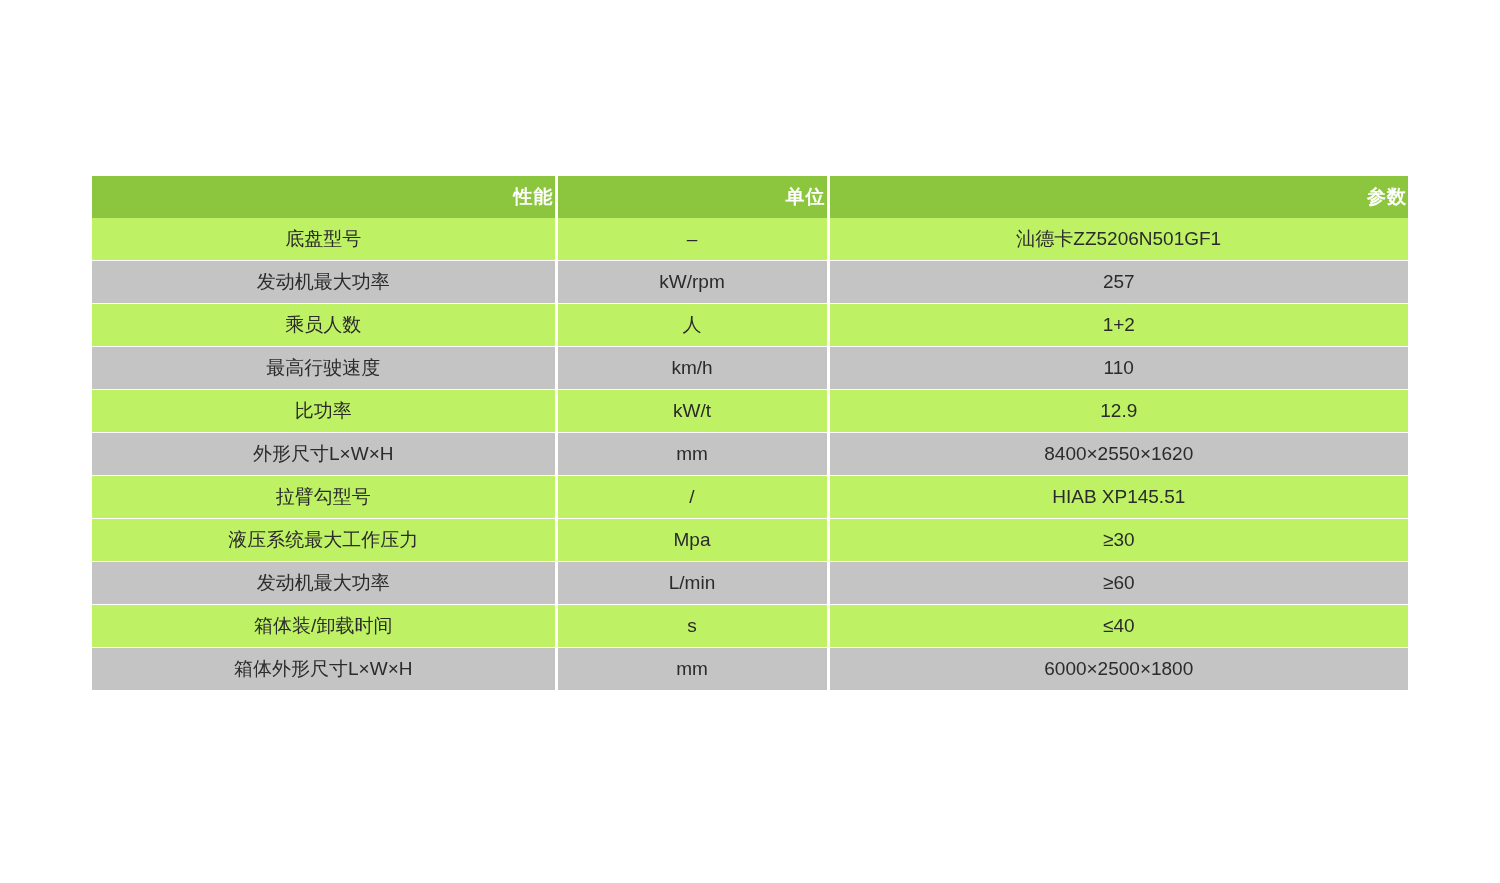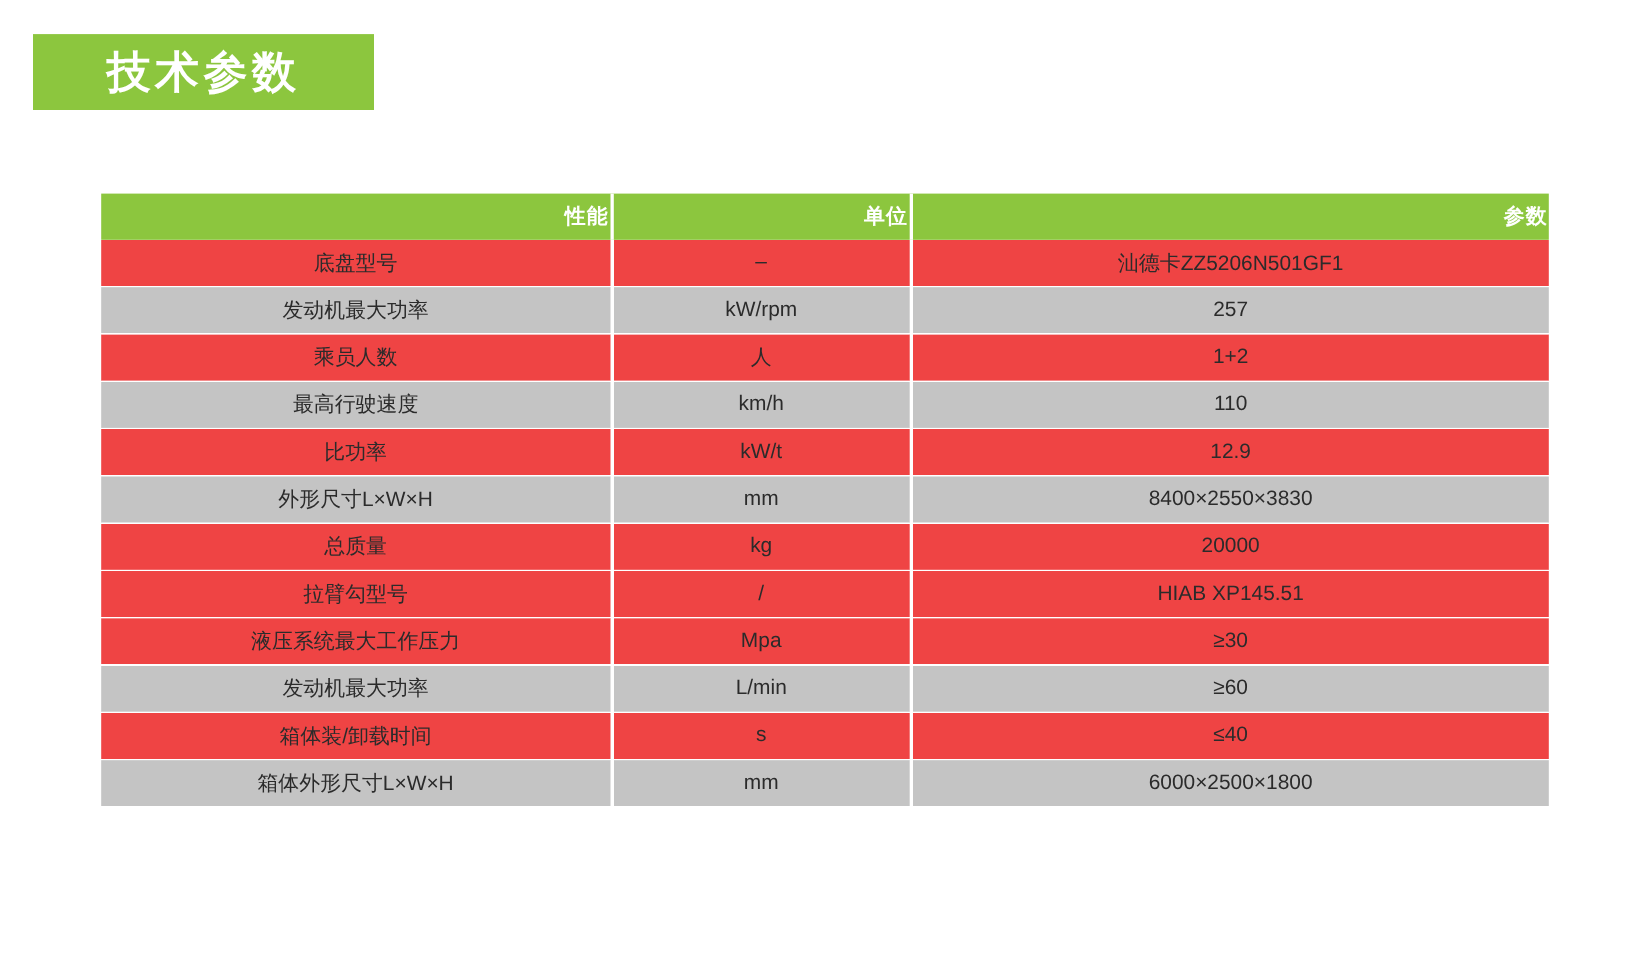--- a/index.html
+++ b/index.html
@@ -75,31 +75,28 @@
     color: #2b2b2b;
     border-right: 3px solid #ffffff;
     border-bottom: 1px solid #ffffff;
     padding: 0 6px;
     white-space: nowrap;
     overflow: hidden;
     text-overflow: ellipsis;
   }
   table.spec-table td:last-child { border-right: none; }
 
-  tr.row-light td { background: #ef4444; }
+  tr.row-light td { background: #bef264; }
   tr.row-dark  td { background: #c4c4c4; }
 </style>
 </head>
 <body>
 
 <div class="page">
 
-  <div class="title-banner">
-    <span class="title-text">技术参数</span>
-  </div>
 
   <div class="spec-table-wrap">
     <table class="spec-table">
       <colgroup>
         <col class="c-name">
         <col class="c-unit">
         <col class="c-value">
       </colgroup>
       <thead>
         <tr>
@@ -130,26 +127,21 @@
           <td>110</td>
         </tr>
         <tr class="row-light">
           <td>比功率</td>
           <td>kW/t</td>
           <td>12.9</td>
         </tr>
         <tr class="row-dark">
           <td>外形尺寸L×W×H</td>
           <td>mm</td>
-          <td>8400×2550×3830</td>
-        </tr>
-        <tr class="row-light">
-          <td>总质量</td>
-          <td>kg</td>
-          <td>20000</td>
+          <td>8400×2550×1620</td>
         </tr>
         <tr class="row-light">
           <td>拉臂勾型号</td>
           <td>/</td>
           <td>HIAB XP145.51</td>
         </tr>
         <tr class="row-light">
           <td>液压系统最大工作压力</td>
           <td>Mpa</td>
           <td>≥30</td>

